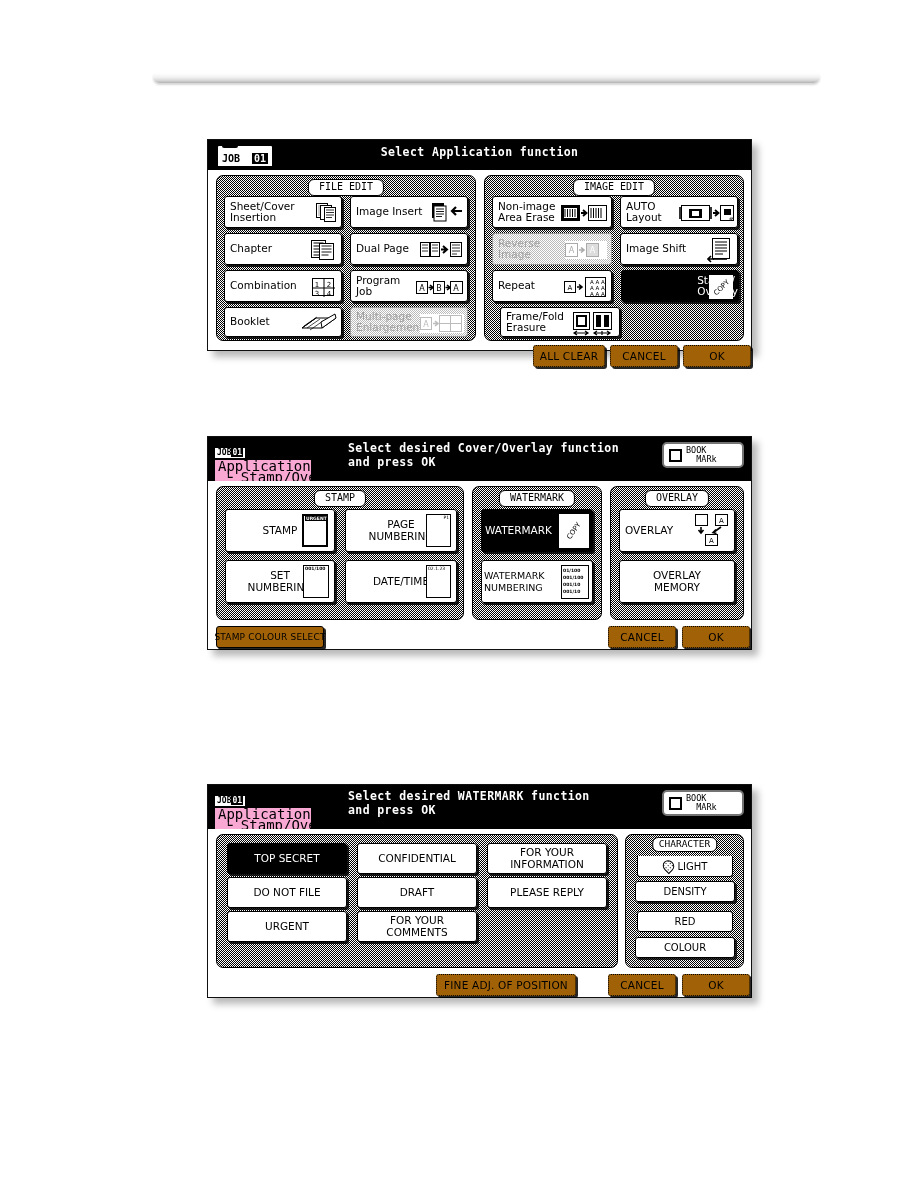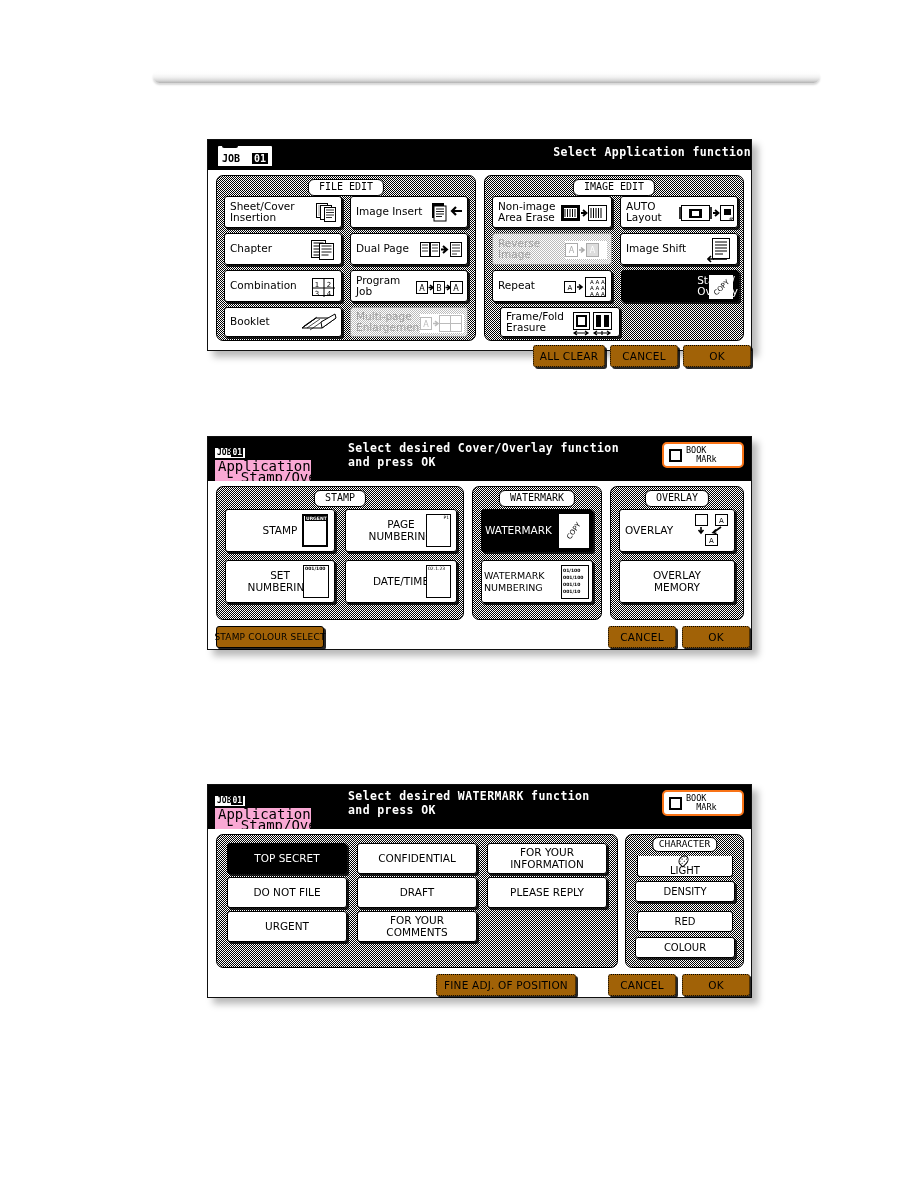--- a/index.html
+++ b/index.html
@@ -30,21 +30,21 @@
   .p2{left:207px;top:436px;width:545px;height:214px;}
   .p3{left:207px;top:784px;width:545px;height:214px;}
 
   .titlebar{
     position:relative;background:#000000;color:#ffffff;
     height:30px;width:100%;
   }
   .p2 .titlebar,.p3 .titlebar{height:44px;}
 
   .title-text{
-    position:absolute;left:0;right:0;top:5px;text-align:right;
+    position:absolute;left:0;right:0;top:5px;text-align:center;
     font-size:11.5px;font-weight:bold;letter-spacing:.4px;
     font-family:"DejaVu Sans Mono", monospace;
     white-space:pre;
   }
   .p2 .title-text,.p3 .title-text{
     left:140px;right:auto;text-align:left;top:4px;line-height:14px;
   }
 
   
   .job-tab{
@@ -72,21 +72,21 @@
   }
   .crumb-job b{background:#000;color:#fff;padding:0 1px;}
   .crumb-box{
     margin-top:0px;background:#f9a8d4;border:1px solid #000;color:#000;
     font-size:14px;line-height:11px;padding:1px 3px 2px 3px;white-space:pre;
   }
 
   
   .bookmark{
     position:absolute;right:7px;top:5px;width:82px;height:26px;
-    background:#fff;border:2px solid #f97316;border-radius:5px;color:#000;
+    background:#fff;border:2px solid #737373;border-radius:5px;color:#000;
     box-sizing:border-box;display:flex;align-items:center;gap:4px;padding-left:5px;
   }
   .bm-chk{width:13px;height:13px;border:2px solid #000;background:#fff;box-sizing:border-box;}
   .bm-lbl{font-size:8.5px;line-height:9px;white-space:pre;text-align:left;}
 
   
   .body{position:relative;width:100%;height:calc(100% - 30px);background:#fff;box-sizing:border-box;}
   .p2 .body,.p3 .body{height:calc(100% - 44px);}
 
   
@@ -143,21 +143,20 @@
   }
   .act.dot{border-style:dotted;}
 
   
   .ch-btn{
     position:absolute;box-sizing:border-box;height:21px;
     background:#fff;border:1px solid #000;border-radius:3px;
     display:flex;align-items:center;justify-content:center;
     font-size:10px;color:#000;font-family:"DejaVu Sans", sans-serif;
     box-shadow:2px 2px 0 rgba(0,0,0,.8);
-    flex-direction:column;
   }
   .ch-btn.flat{box-shadow:none;}
 
   .drop{
     display:inline-block;width:9px;height:10px;margin-right:4px;
     border:1px solid #000;border-radius:50% 50% 50% 0;
     transform:rotate(-45deg);
     background-image:radial-gradient(#000 32%,transparent 34%);
     background-size:3px 3px;
     vertical-align:middle;

